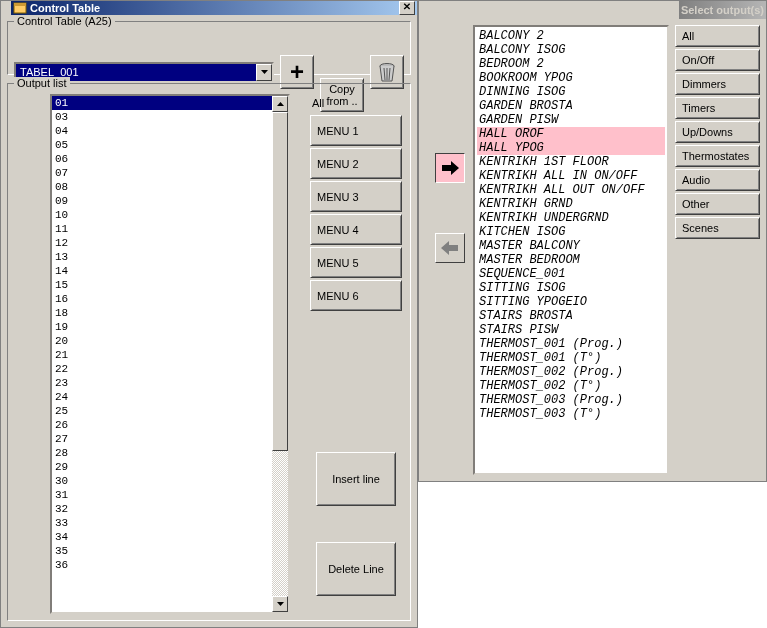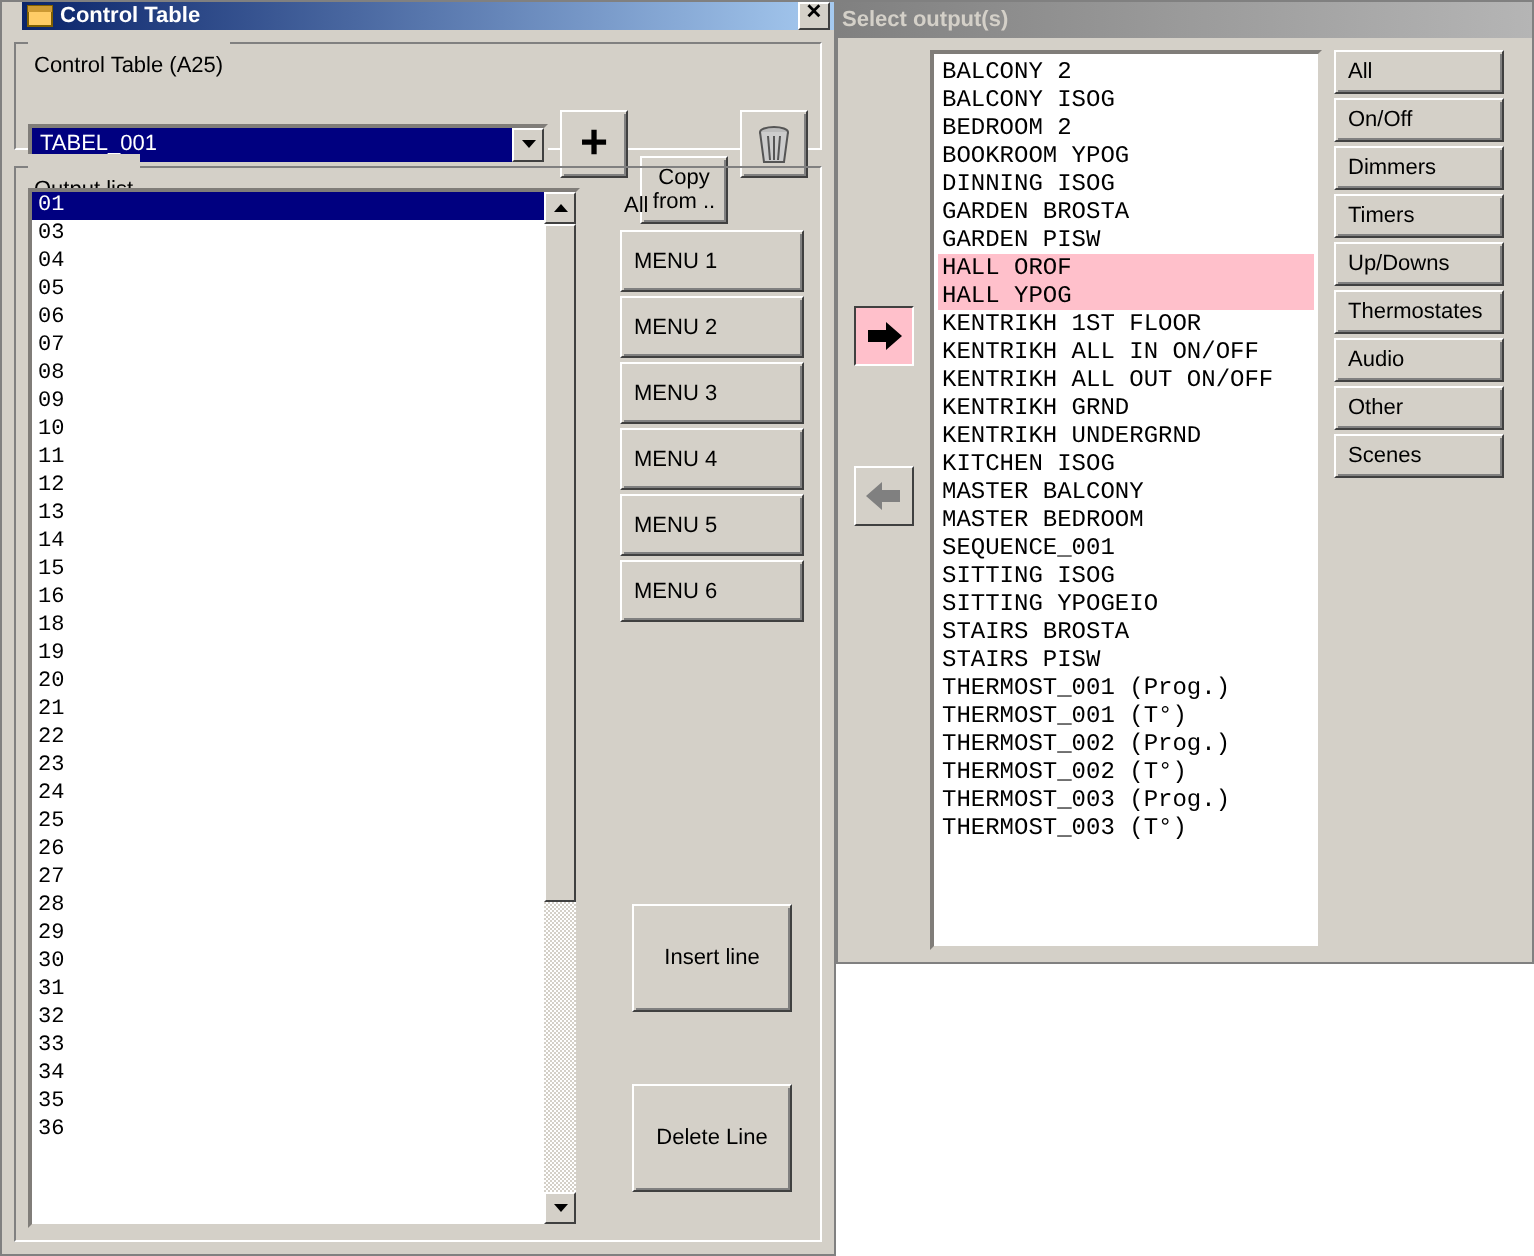--- a/index.html
+++ b/index.html
@@ -14,21 +14,21 @@
     display: flex;
     overflow: hidden;
   }
   .window {
     border: 1px solid #808080;
     background: #d4d0c8;
     display: flex;
     flex-direction: column;
   }
   .left-window { width: 418px; height: 628px; }
-  .right-window { width: 349px; height: 482px; }
+  .right-window { width: 349px; height: 482px; align-items: flex-end; }
 
   .titlebar {
     height: 18px;
     display: flex;
     align-items: center;
     padding: 0 2px;
     color: #fff;
     font-weight: bold;
   }
   .titlebar.active {
@@ -65,21 +65,21 @@
     border-bottom-color: #fff;
     position: relative;
     margin: 6px;
     padding: 10px 6px 6px 6px;
   }
   .groupbox > .legend {
     position: absolute;
     top: -7px;
     left: 6px;
     background: #d4d0c8;
-    padding: 12px 3px;
+    padding: 0 3px;
     font-size: 11px;
   }
 
   .row1 {
     display: flex;
     align-items: center;
     gap: 6px;
   }
   .combo {
     flex: 1;
@@ -119,20 +119,21 @@
     justify-content: center;
   }
   .btn.square { width: 34px; height: 34px; font-size: 24px; font-weight: bold; }
   .btn.copy { width: 44px; height: 34px; flex-direction: column; line-height: 12px; margin-top: 46px; }
   .btn.trash { width: 34px; height: 34px; }
 
   .outputlist-area {
     display: flex;
     gap: 20px;
     height: 520px;
+    margin-left: 36px;
   }
   .listbox {
     background: #fff;
     border: 2px inset #d4d0c8;
     font-family: "Courier New", monospace;
     font-size: 11px;
     overflow: hidden;
     position: relative;
     flex: 1;
     display: flex;
@@ -232,20 +233,21 @@
     font-family: "Courier New", monospace;
     font-size: 12px;
     padding: 2px;
     overflow: hidden;
   }
   .olist-row {
     height: 14px;
     line-height: 14px;
     white-space: pre;
     padding: 0 2px;
+    font-style: italic;
   }
   .olist-row.hl { background: #ffc0cb; }
 
   .filter-col {
     flex: 1;
     display: flex;
     flex-direction: column;
     gap: 2px;
   }
   .filter-btn {

